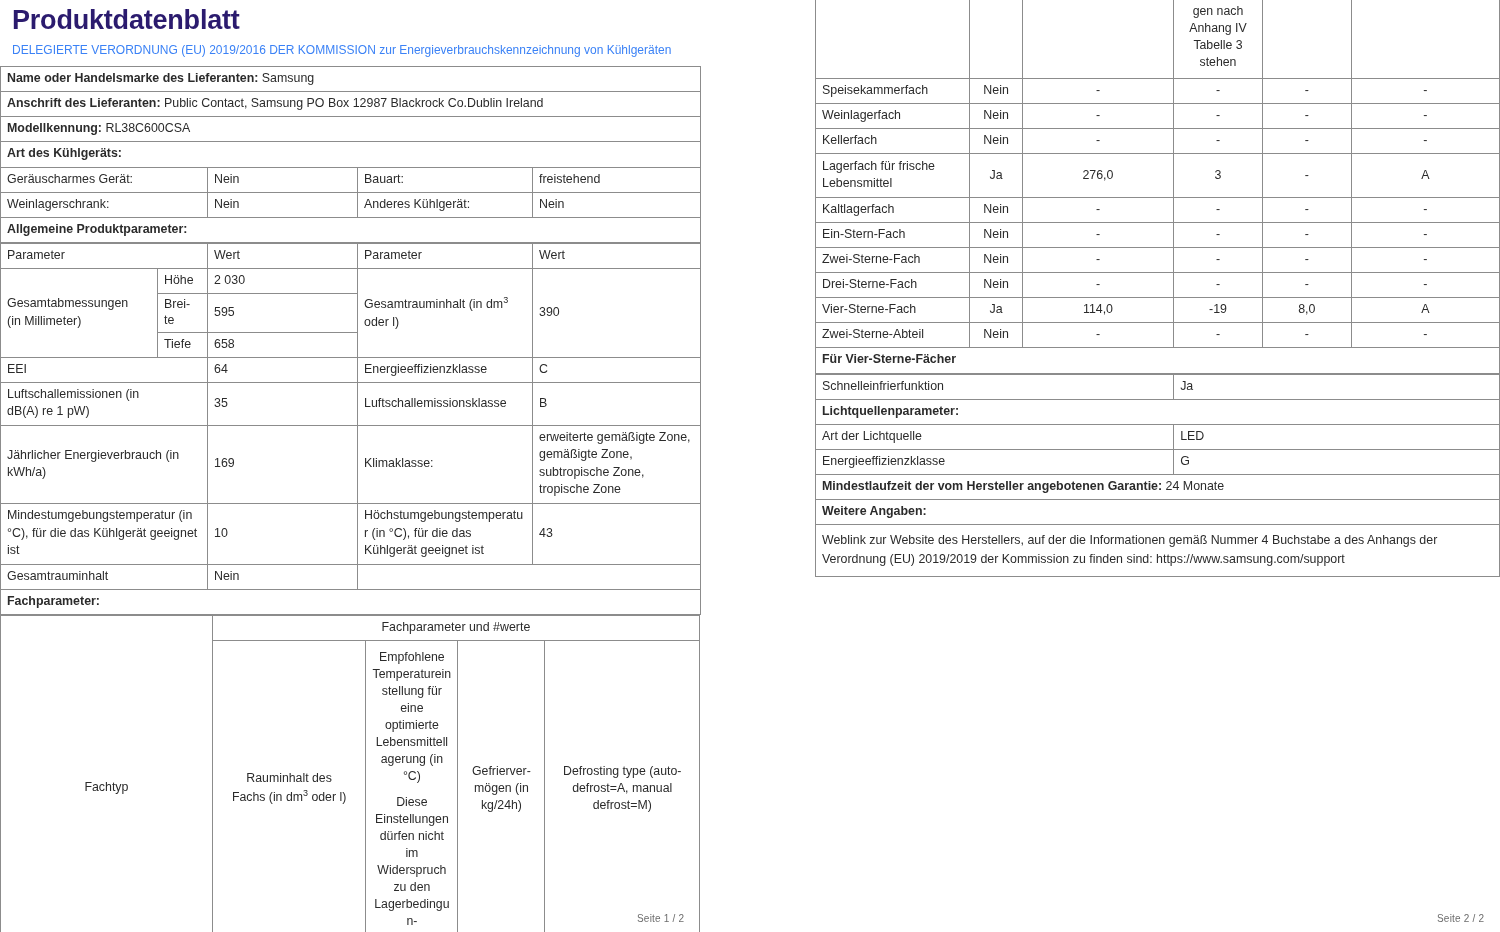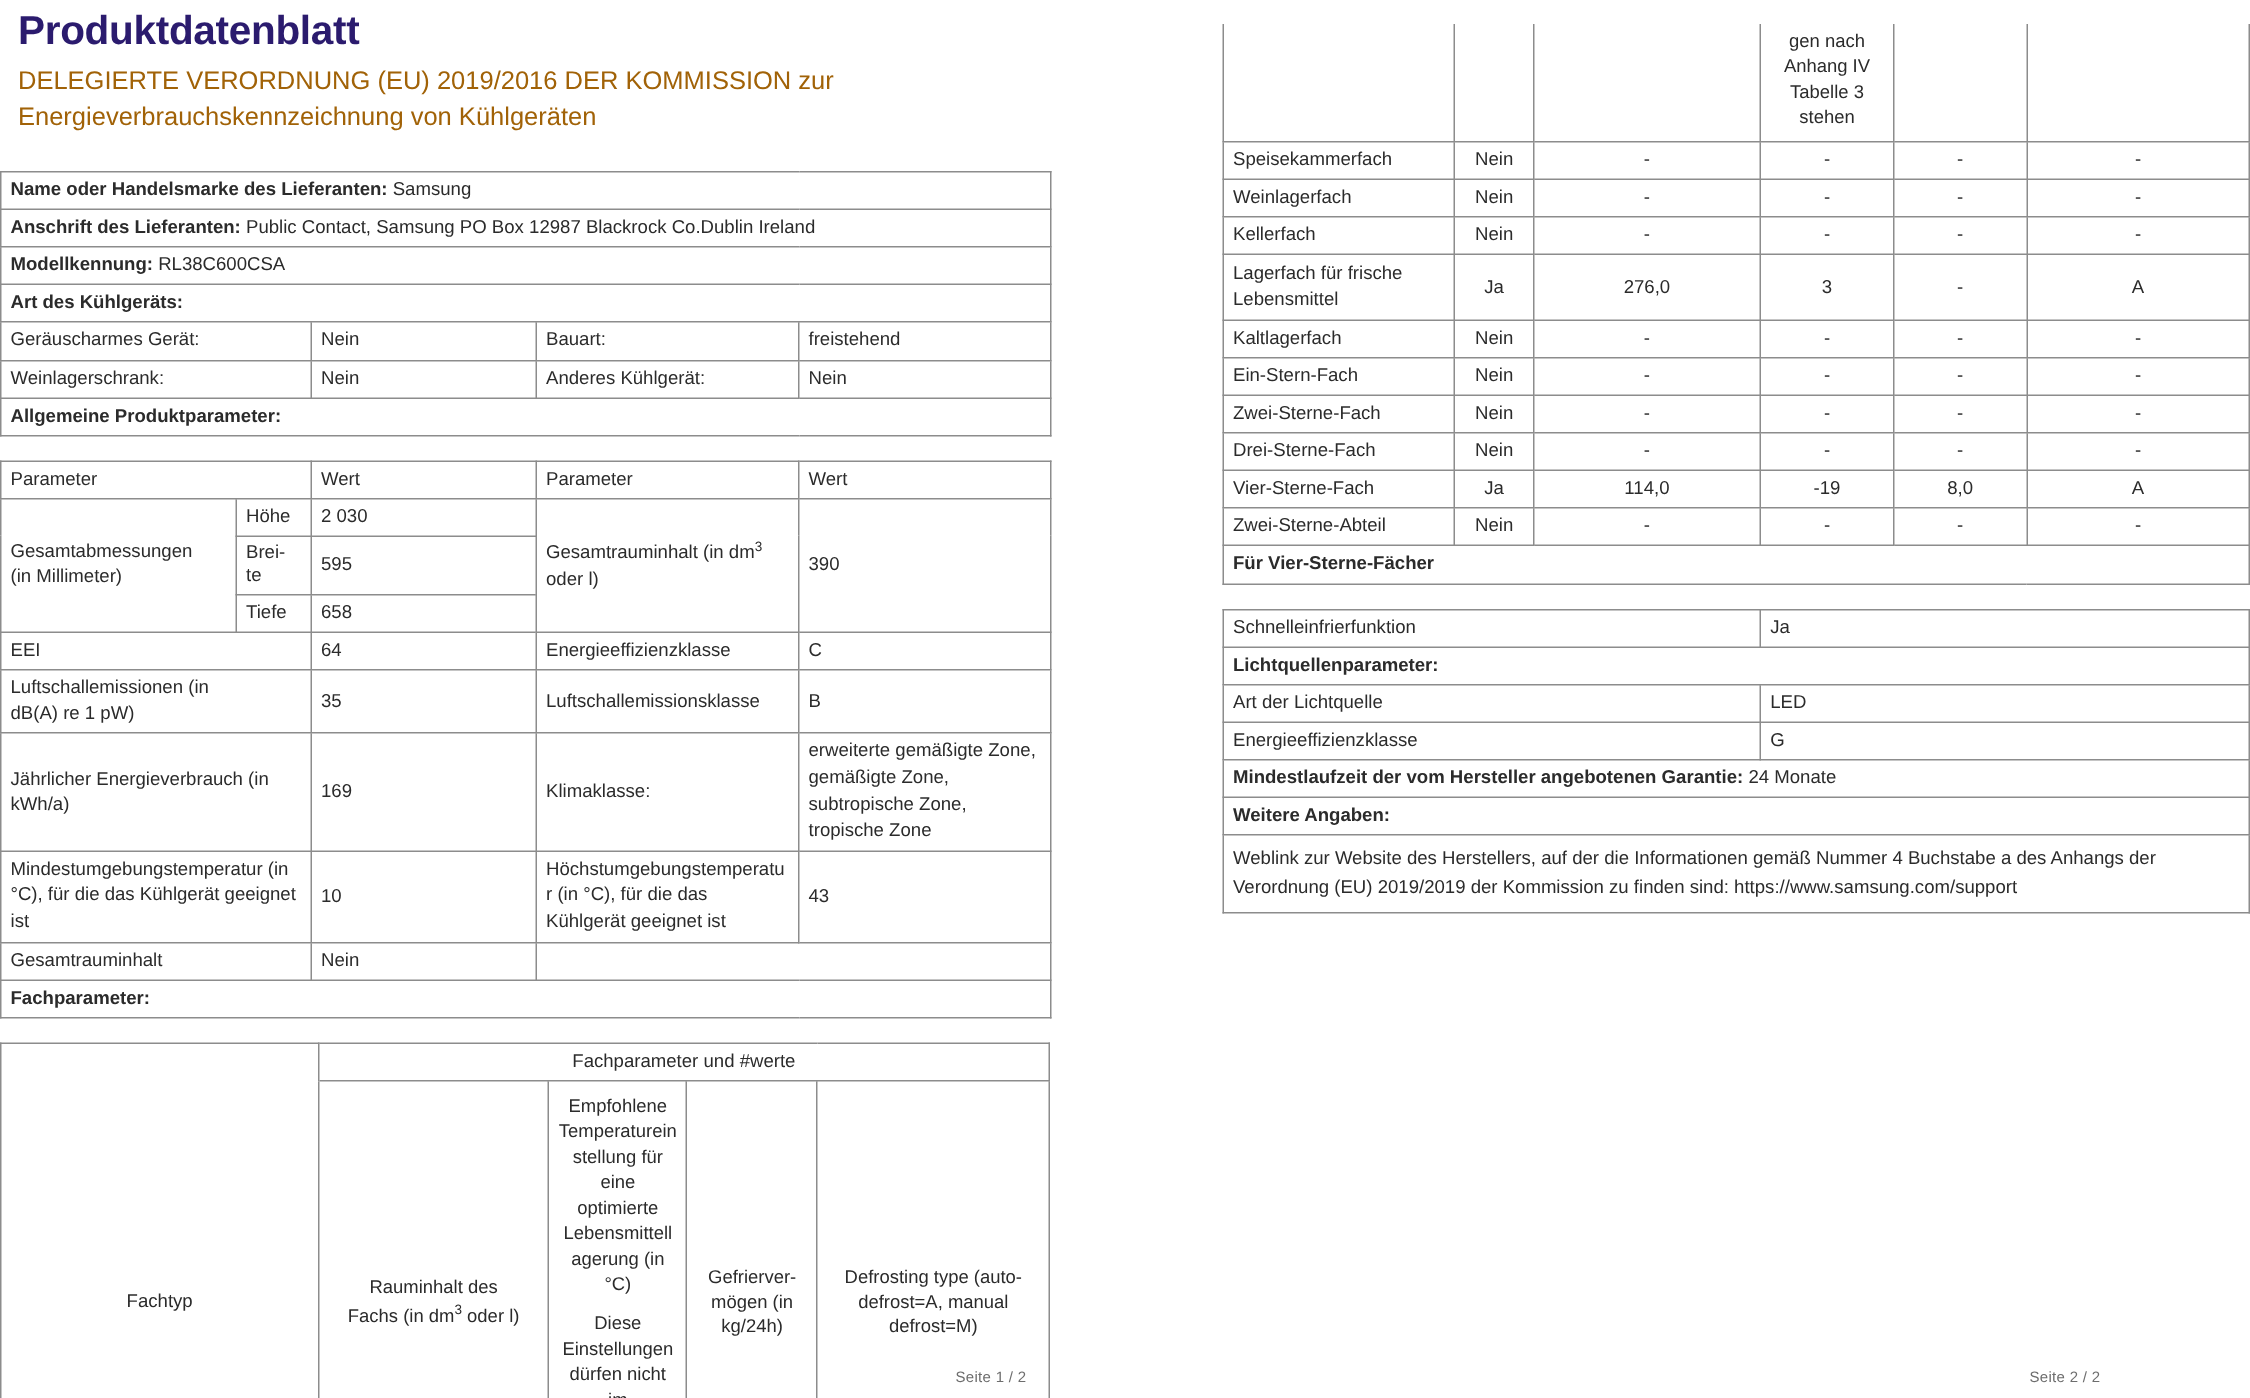--- a/index.html
+++ b/index.html
@@ -31,33 +31,32 @@
   
   .doc-title {
     font-size: 27px;
     font-weight: bold;
     color: #2b1b6e;
     letter-spacing: -0.2px;
     padding: 6px 0 4px 12px;
     line-height: 1.1;
   }
   .doc-subtitle {
-    font-size: 17px;
+    font-size: 12px;
     line-height: 1.45;
     padding: 2px 14px 7px 12px;
-    color: #a16207;
+    color: #3b82f6;
   }
 
   
   table.t {
     border-collapse: collapse;
     table-layout: fixed;
     width: 100%;
     font-size: 12.4px;
-    margin-top: 16px;
   }
   table.t td {
     border: 1px solid #8c8c8c;
     padding: 3px 6px 4px 6px;
     vertical-align: middle;
     line-height: 1.38;
     color: #2b2b2b;
     word-wrap: break-word;
     overflow-wrap: break-word;
   }
@@ -72,21 +71,21 @@
   td.section { font-weight: bold; }
 
   
   .folio {
     position: absolute;
     font-size: 10px;
     color: #6d6d6d;
     letter-spacing: 0.2px;
   }
   .folio-left  { left: 637px; top: 913px; }
-  .folio-right { left: 1353px; top: 913px; text-align: center; }
+  .folio-right { left: 1437px; top: 913px; text-align: center; }
 
   
   .hdrcell { text-align: center; line-height: 1.46; font-size: 12.3px; }
   .hdrcell .blk { display: block; }
   .hdrcell .gap { display: block; height: 9px; }
 
   sup { font-size: 9px; vertical-align: super; }
 </style>
 </head>
 <body>

